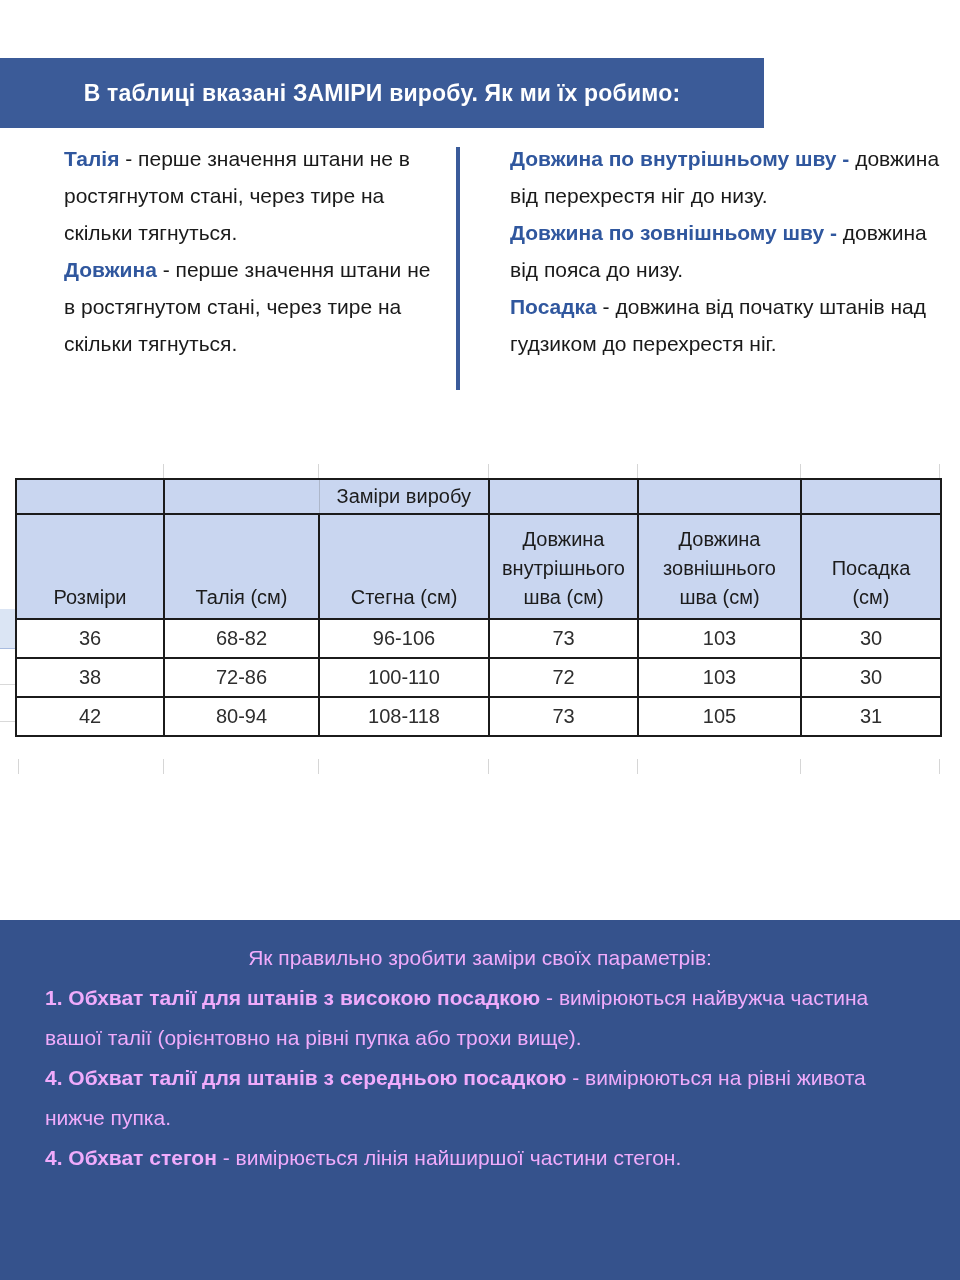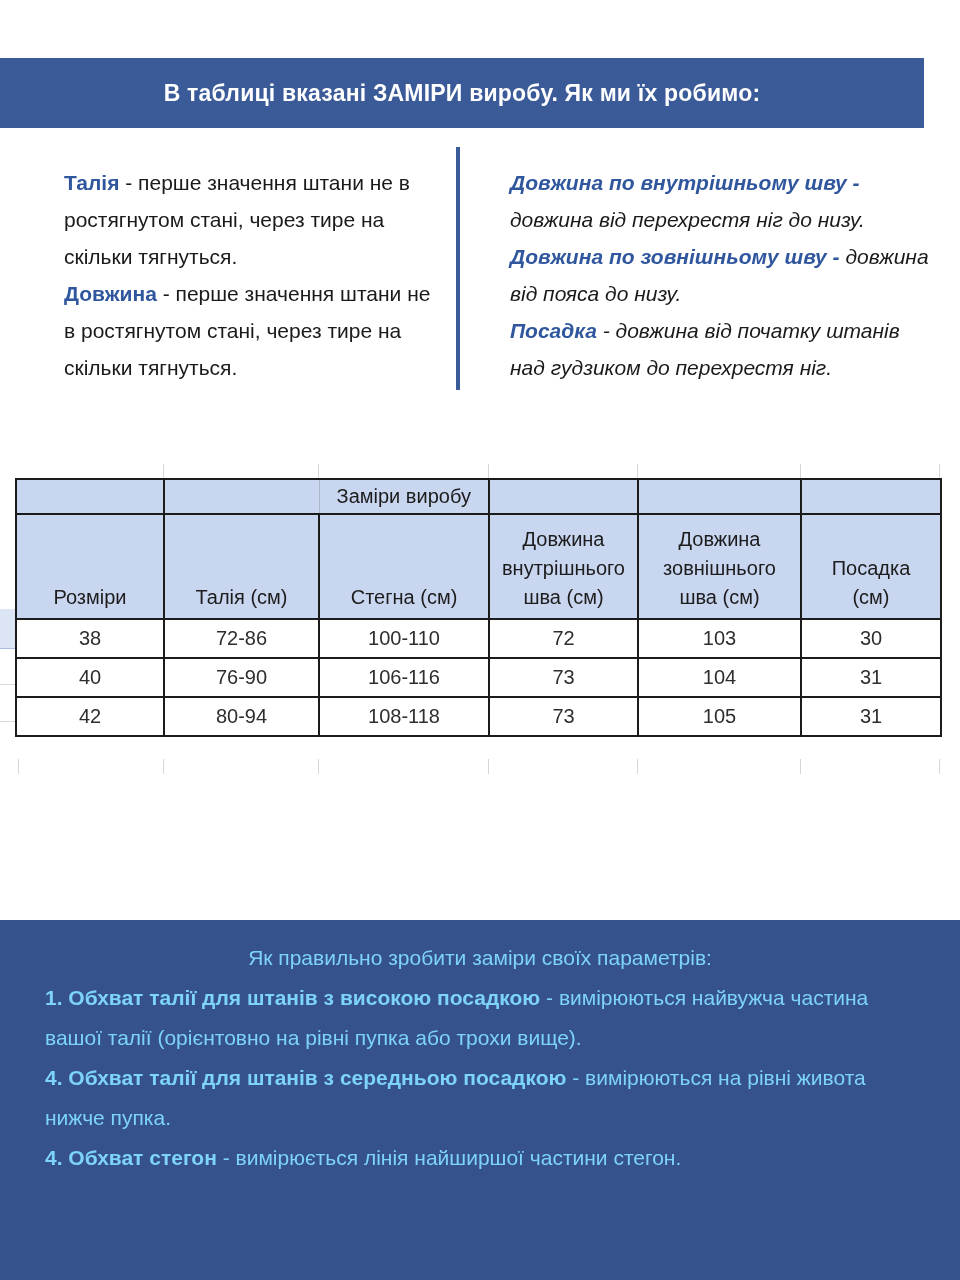--- a/index.html
+++ b/index.html
@@ -1,28 +1,28 @@
 <!DOCTYPE html>
 <html><head>
 <meta charset="utf-8">
 <style>
   html,body{margin:0;padding:0;background:#ffffff;}
   body{font-family:"Liberation Sans", sans-serif; -webkit-font-smoothing:antialiased;}
   .page{position:relative;width:960px;height:1280px;background:#ffffff;overflow:hidden;}
 
   
-  .banner{position:absolute;left:0;top:58px;width:924px;height:70px;background:#3b5b98;
+  .banner{position:absolute;left:0;top:58px;width:764px;height:70px;background:#3b5b98;
           display:flex;align-items:center;justify-content:center;}
   .banner-title{color:#ffffff;font-weight:bold;font-size:23px;letter-spacing:.2px;}
 
   
-  .defs{position:absolute;top:164px;font-size:21px;line-height:37px;color:#1a1a1a;}
+  .defs{position:absolute;top:140px;font-size:21px;line-height:37px;color:#1a1a1a;}
   .defs p{margin:0;}
   .defs-left{left:64px;width:374px;}
-  .defs-right{left:510px;width:430px;font-style:italic;}
+  .defs-right{left:510px;width:430px;}
   .term{color:#30579e;font-weight:bold;}
   .divider{position:absolute;left:456px;top:147px;width:4px;height:243px;background:#3a5b9a;}
 
   
   .vstub{position:absolute;width:1px;background:#d6d6d6;}
   .hstub{position:absolute;height:1px;background:#d9d9d9;}
   .sliver{position:absolute;left:0;top:609px;width:17px;height:39px;background:#dbe5f4;border-bottom:1px solid #a9bcdf;}
 
   
   table.size-table{position:absolute;left:15px;top:478px;width:925px;border-collapse:collapse;
@@ -30,21 +30,21 @@
   .size-table td,.size-table th{border:2px solid #1b1b1b;padding:0;overflow:hidden;}
   .title-row td{height:33px;background:#c9d6f0;color:#1c1c1c;text-align:center;vertical-align:middle;}
   .title-row .tc2{border-right:1px solid #adb7ca;}
   .title-row .tc3{border-left:1px solid #adb7ca;}
   .header-row th{height:97px;background:#c9d6f0;color:#1c1c1c;font-weight:normal;
           vertical-align:bottom;text-align:center;line-height:1.45;padding-bottom:6px;white-space:pre-line;}
   .size-table tbody td{height:37px;background:#ffffff;color:#2e2e2e;text-align:center;vertical-align:middle;}
 
   
   .footer{position:absolute;left:0;top:920px;width:960px;height:360px;background:#35528c;
-          color:#7dd3fc;box-sizing:border-box;padding:18px 45px 3px 45px;font-size:21px;line-height:40px;}
+          color:#f0abfc;box-sizing:border-box;padding:18px 45px 3px 45px;font-size:21px;line-height:40px;}
   .footer p{margin:0;}
   .footer-title{text-align:center;}
   .footer b{font-weight:bold;}
 </style>
 </head>
 <body>
 
 <div class="page">
 
   <div class="banner">
@@ -107,34 +107,34 @@
 шва (см)</th>
           <th>Довжина
 зовнішнього
 шва (см)</th>
           <th>Посадка
 (см)</th>
         </tr>
     </thead>
     <tbody id="table-body">
         <tr>
+          <td>36</td>
+          <td>68-82</td>
+          <td>96-106</td>
+          <td>73</td>
+          <td>103</td>
+          <td>30</td>
+        </tr>
+        <tr>
           <td>38</td>
           <td>72-86</td>
           <td>100-110</td>
           <td>72</td>
           <td>103</td>
           <td>30</td>
-        </tr>
-        <tr>
-          <td>40</td>
-          <td>76-90</td>
-          <td>106-116</td>
-          <td>73</td>
-          <td>104</td>
-          <td>31</td>
         </tr>
         <tr>
           <td>42</td>
           <td>80-94</td>
           <td>108-118</td>
           <td>73</td>
           <td>105</td>
           <td>31</td>
         </tr>
       </tbody>

